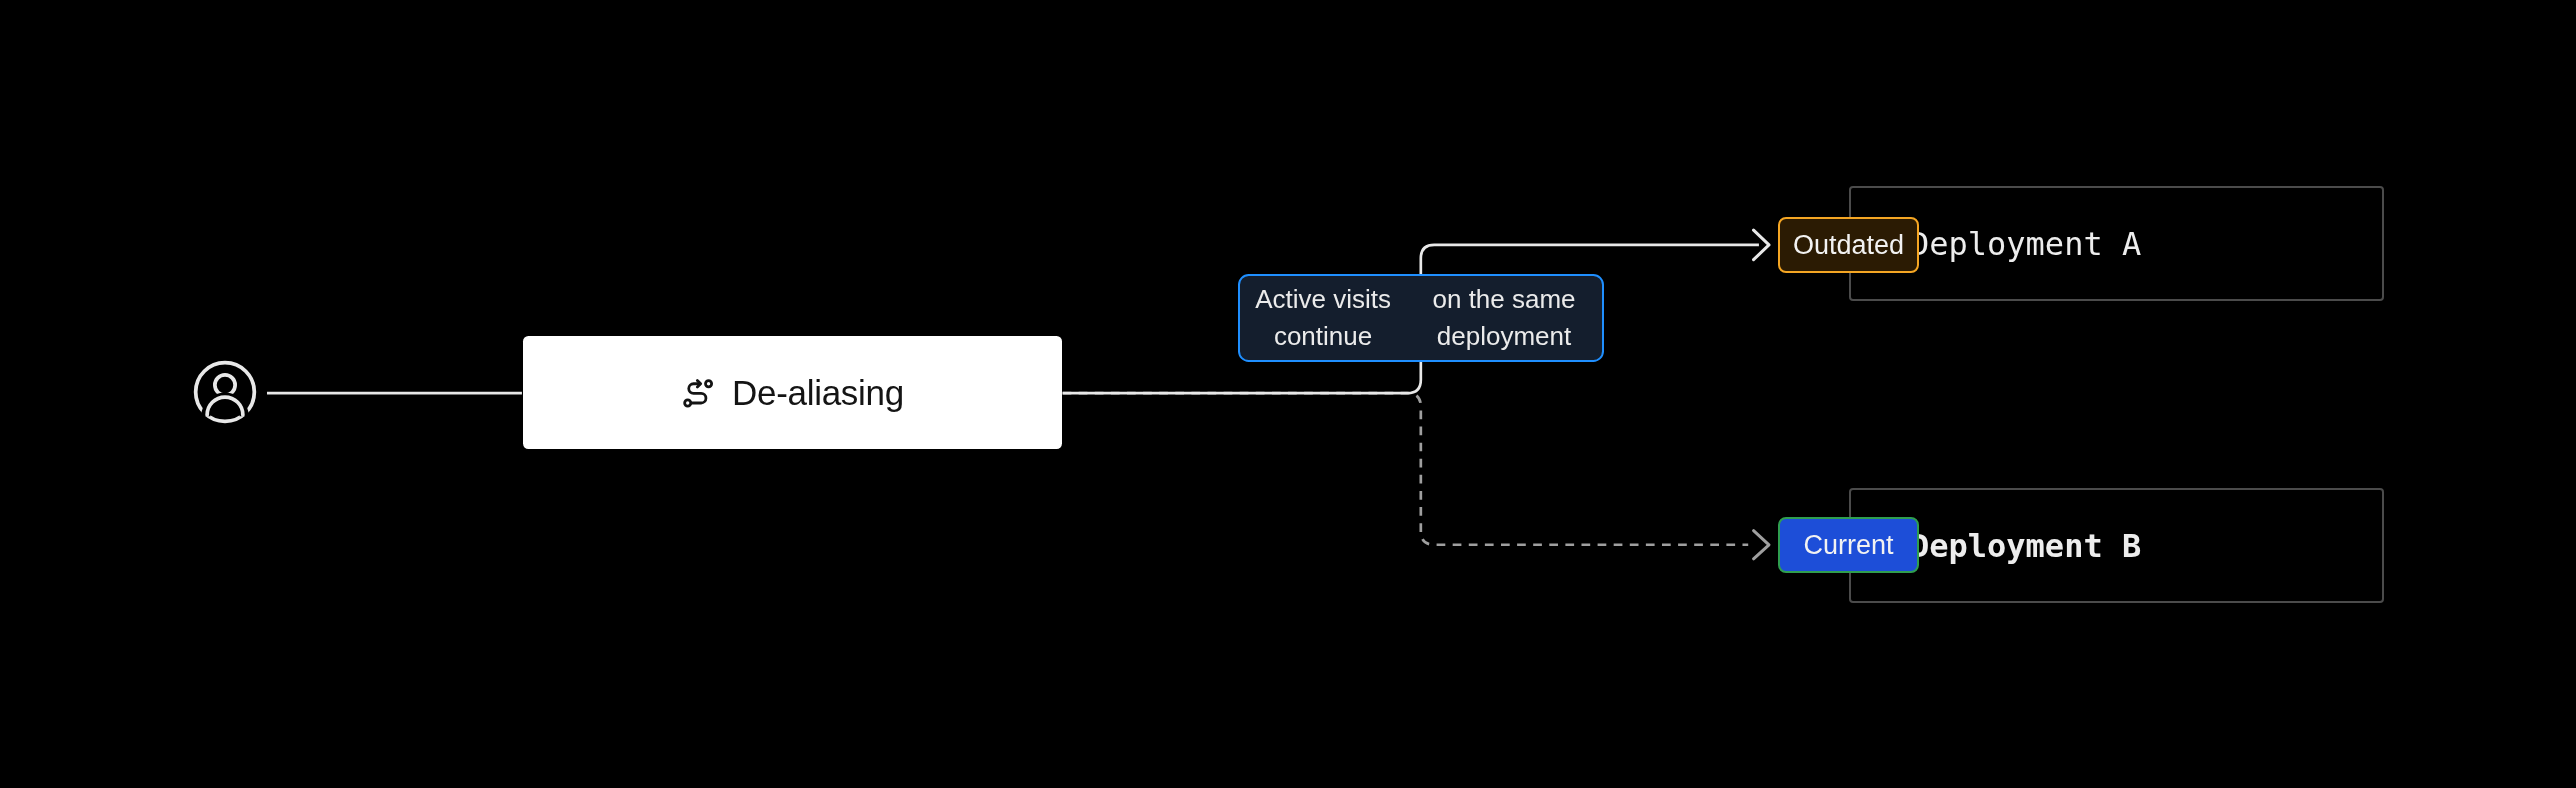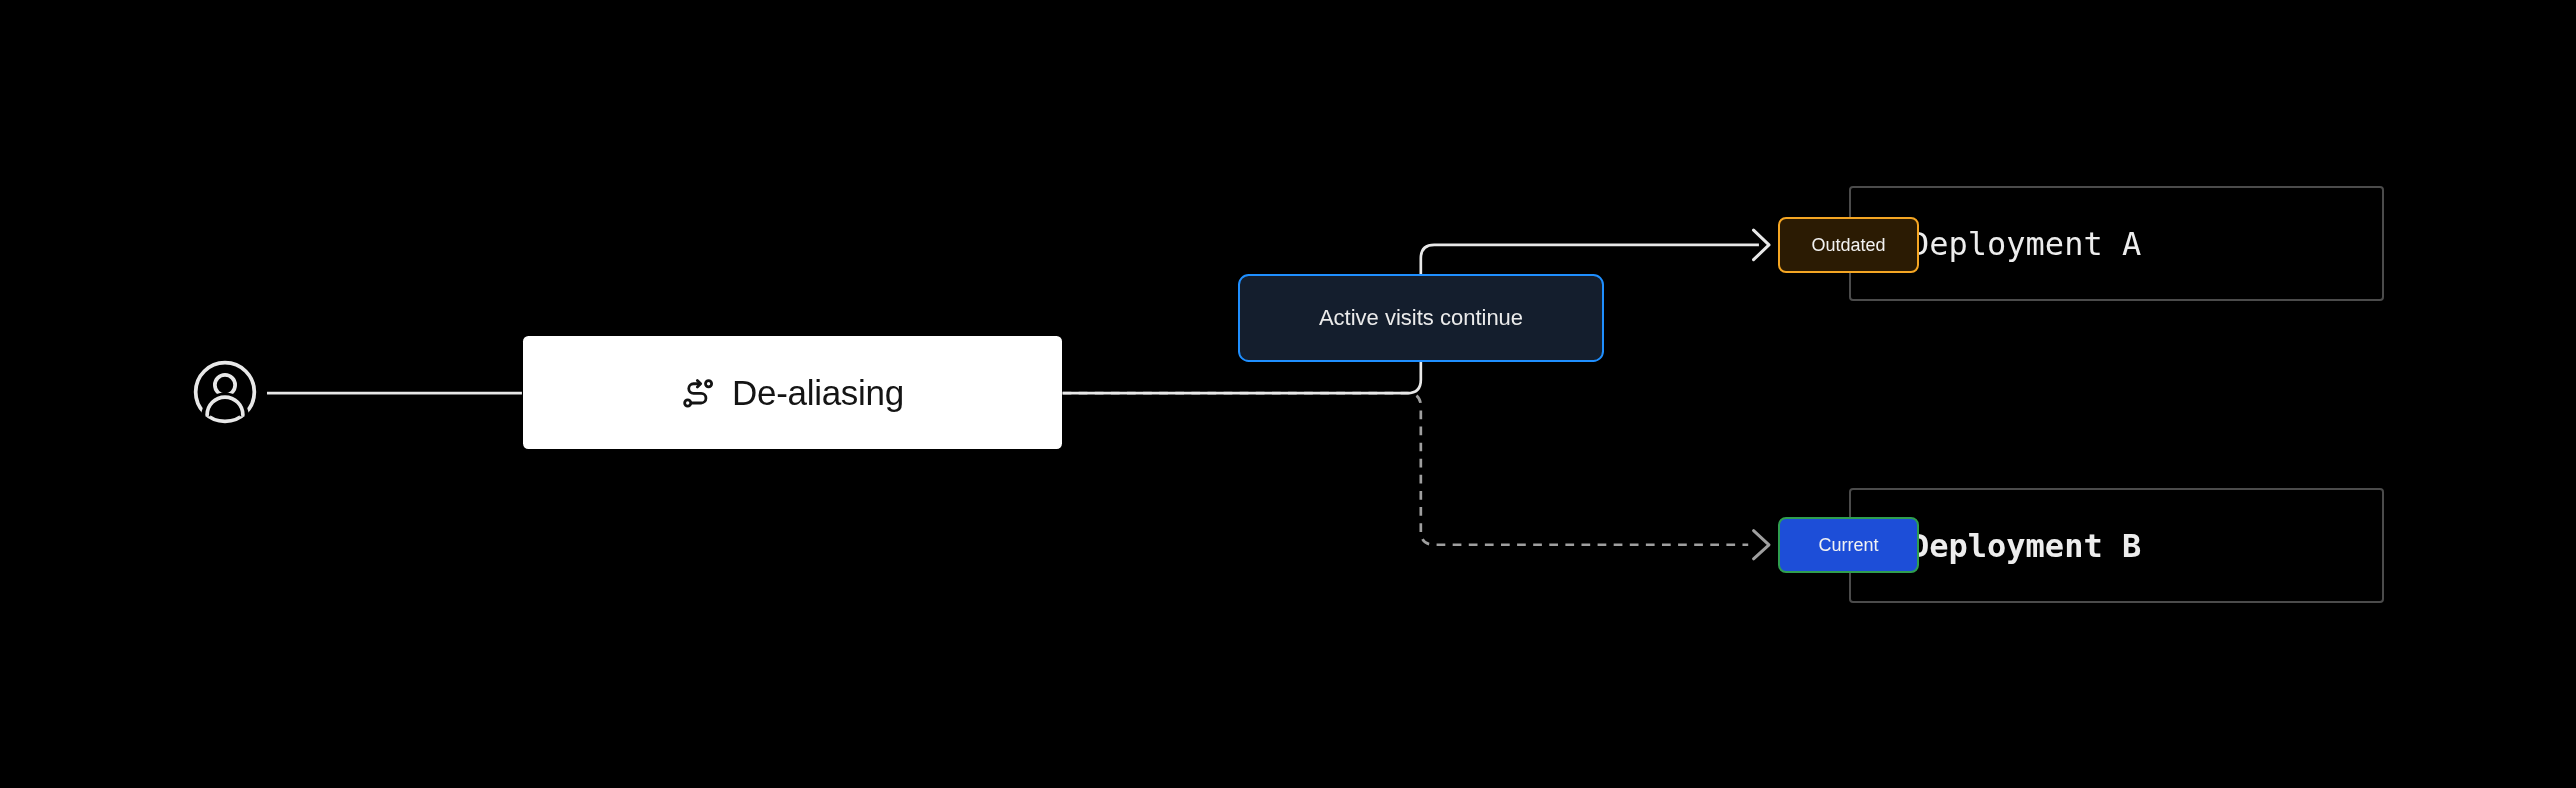--- a/index.html
+++ b/index.html
@@ -30,40 +30,40 @@
     display:flex;align-items:center;justify-content:center;gap:16px;
     color:#141414;font-size:35px;
   }
   .dealias .label{letter-spacing:-0.3px;}
 
   
   .tooltip{
     left:1238px;top:274px;width:366px;height:88px;
     box-sizing:border-box;border-radius:10.7px;border:2.7px solid;
     display:flex;flex-direction:row;align-items:center;justify-content:center;
-    font-size:22px;line-height:1.42;text-align:center;z-index:3;
+    font-size:26px;line-height:1.42;text-align:center;z-index:3;
   }
 
   
   .dep-box{
     box-sizing:border-box;background:#000;
     border:2px solid #4b4b4b;border-radius:4px;z-index:1;
     display:flex;align-items:center;gap:27px;
     color:#ededed;font-family:"DejaVu Sans Mono","Liberation Mono",monospace;
     font-size:32px;
   }
   .dep-a{left:1849px;top:186px;width:535px;height:115px;}
   .dep-b{left:1849px;top:488px;width:535px;height:115px;font-weight:bold;}
 
   
   .badge{
     box-sizing:border-box;width:141px;height:56px;
     border:2.3px solid;border-radius:8px;z-index:4;
     display:flex;align-items:center;justify-content:center;
-    font-size:18px;color:#f2f2f2;
+    font-size:27px;color:#f2f2f2;
   }
   .badge-outdated{left:1778px;top:217px;}
   .badge-current{left:1778px;top:517px;}
 </style>
 </head>
 <body>
 
 <div class="stage">
 
   <svg class="wires" width="2576" height="789" viewBox="0 0 3840 1176">
@@ -89,20 +89,21 @@
       <circle cx="4.6" cy="19.2" r="2.1" fill="none" stroke="currentColor" stroke-width="1.9"></circle>
       <path d="M7.1 19.2 H13.8 A3.3 3.3 0 0 0 13.8 12.6 H8.6 A3.3 3.3 0 0 1 8.6 6 H12.9" fill="none" stroke="currentColor" stroke-width="1.9" stroke-linecap="round" stroke-linejoin="round"></path>
       <polyline points="11.2,3.7 13.5,6 11.2,8.3" fill="none" stroke="currentColor" stroke-width="1.9" stroke-linecap="round" stroke-linejoin="round"></polyline>
       <circle cx="18.9" cy="6" r="2.1" fill="none" stroke="currentColor" stroke-width="1.9"></circle>
     </svg>
     <span class="label">De-aliasing</span>
   </div>
 
   <div class="abs tooltip" style="background: rgb(20, 30, 45); border-color: rgb(31, 143, 255); color: rgb(235, 235, 235);">
     <span>Active visits continue</span>
+    <span>on the same deployment</span>
   </div>
 
   <div class="abs dep-box dep-a" style="border-color: rgb(75, 75, 75);">
     <svg width="32" height="28" viewBox="0 0 48 42">
       <polygon points="24,0 48,42 0,42" fill="#f2f2f2"></polygon>
     </svg>
     <span>Deployment A</span>
   </div>
 
   <div class="abs dep-box dep-b" style="border-color: rgb(75, 75, 75);">

